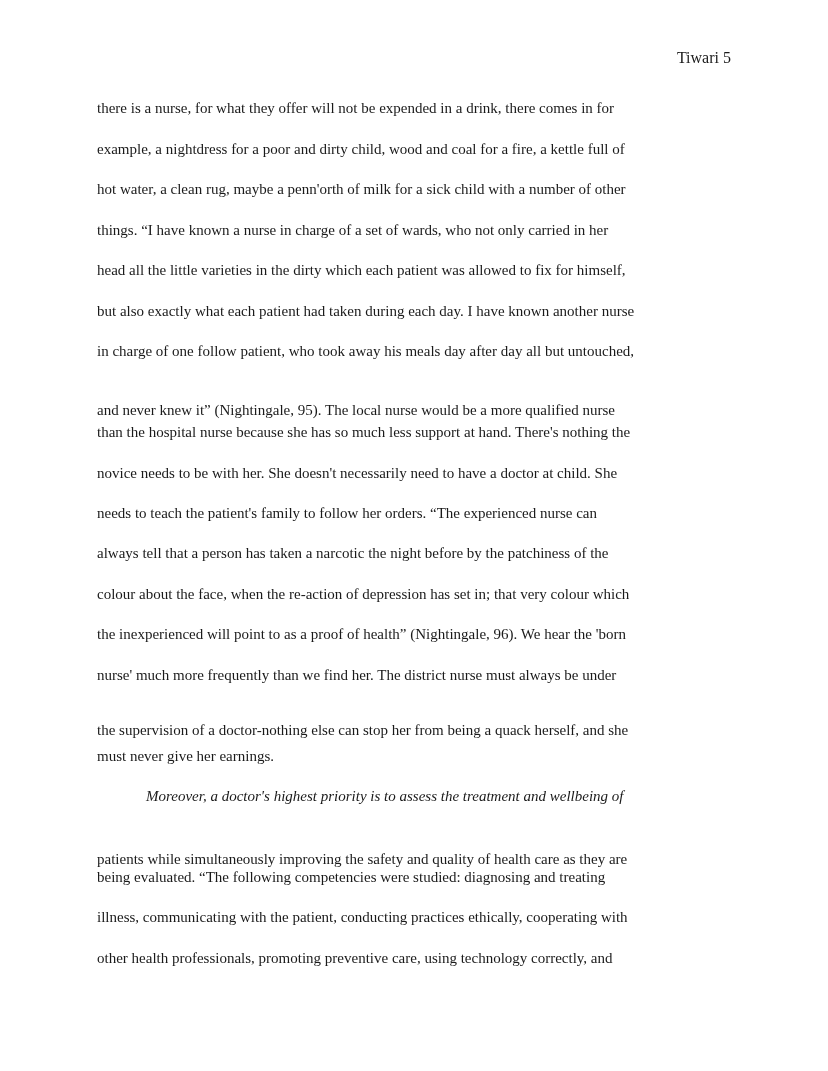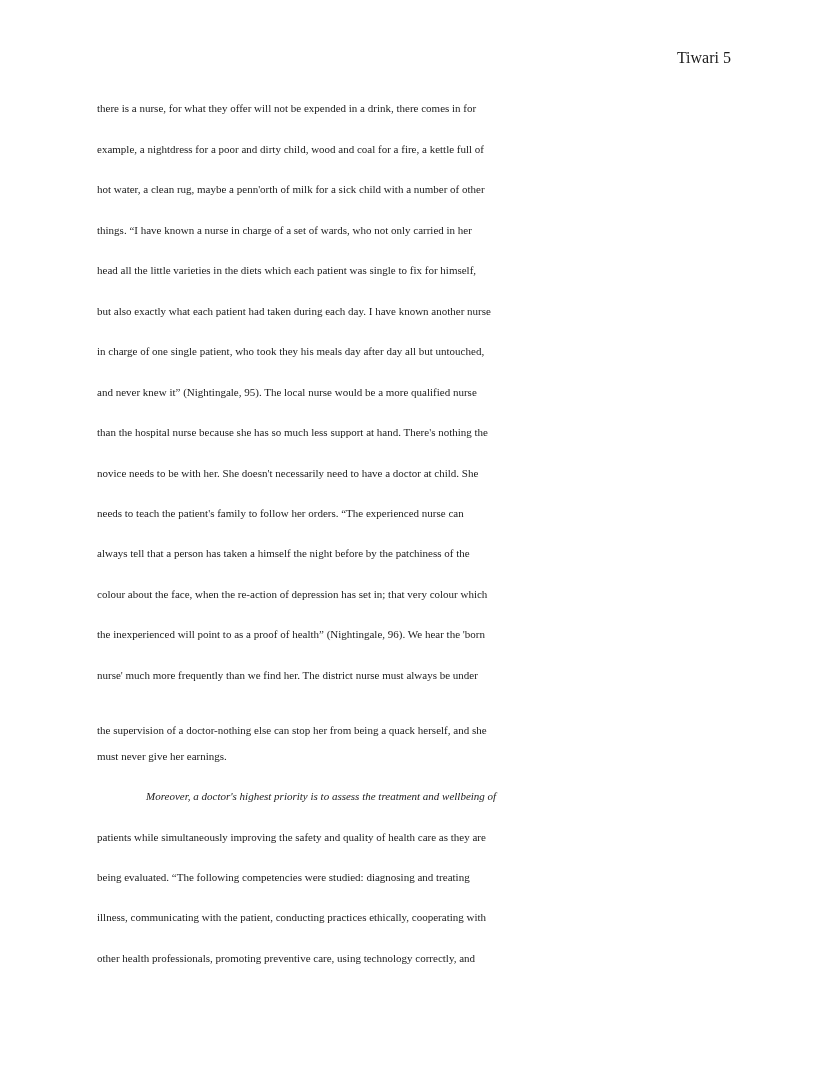--- a/index.html
+++ b/index.html
@@ -27,52 +27,52 @@
       position: absolute;
       top: 48px;
       right: 97px;
       font-size: 16px;
       line-height: 20px;
       white-space: nowrap;
     }
     .line {
       position: absolute;
       left: 97px;
-      font-size: 11px;
+      font-size: 15px;
       line-height: 20px;
       white-space: nowrap;
     }
     .line.indent {
       left: 146px;
       font-style: italic;
     }
   </style>
 </head>
 <body>
 
 <div class="page">
   <div class="header">Tiwari 5</div>
 
   <div>
     <div class="line" style="top:98px">there is a nurse, for what they offer will not be expended in a drink, there comes in for</div>
     <div class="line" style="top:139px">example, a nightdress for a poor and dirty child, wood and coal for a fire, a kettle full of</div>
     <div class="line" style="top:179px">hot water, a clean rug, maybe a penn'orth of milk for a sick child with a number of other</div>
     <div class="line" style="top:220px">things. “I have known a nurse in charge of a set of wards, who not only carried in her</div>
-    <div class="line" style="top:260px">head all the little varieties in the diets which each patient was single to fix for himself,</div>
+    <div class="line" style="top:260px">head all the little varieties in the dirty which each patient was allowed to fix for himself,</div>
     <div class="line" style="top:301px">but also exactly what each patient had taken during each day. I have known another nurse</div>
-    <div class="line" style="top:341px">in charge of one single patient, who took they his meals day after day all but untouched,</div>
-    <div class="line" style="top:382px">and never knew it” (Nightingale, 95). The local nurse would be a more qualified nurse</div>
+    <div class="line" style="top:341px">in charge of one follow patient, who took away his meals day after day all but untouched,</div>
+    <div class="line" style="top:400px">and never knew it” (Nightingale, 95). The local nurse would be a more qualified nurse</div>
     <div class="line" style="top:422px">than the hospital nurse because she has so much less support at hand. There's nothing the</div>
     <div class="line" style="top:463px">novice needs to be with her. She doesn't necessarily need to have a doctor at child. She</div>
     <div class="line" style="top:503px">needs to teach the patient's family to follow her orders. “The experienced nurse can</div>
-    <div class="line" style="top:543px">always tell that a person has taken a himself the night before by the patchiness of the</div>
+    <div class="line" style="top:543px">always tell that a person has taken a narcotic the night before by the patchiness of the</div>
     <div class="line" style="top:584px">colour about the face, when the re-action of depression has set in; that very colour which</div>
     <div class="line" style="top:624px">the inexperienced will point to as a proof of health” (Nightingale, 96). We hear the 'born</div>
     <div class="line" style="top:665px">nurse' much more frequently than we find her. The district nurse must always be under</div>
     <div class="line" style="top:720px">the supervision of a doctor-nothing else can stop her from being a quack herself, and she</div>
     <div class="line" style="top:746px">must never give her earnings.</div>
     <div class="line indent" style="top:786px">Moreover, a doctor's highest priority is to assess the treatment and wellbeing of</div>
-    <div class="line" style="top:827px">patients while simultaneously improving the safety and quality of health care as they are</div>
+    <div class="line" style="top:849px">patients while simultaneously improving the safety and quality of health care as they are</div>
     <div class="line" style="top:867px">being evaluated. “The following competencies were studied: diagnosing and treating</div>
     <div class="line" style="top:907px">illness, communicating with the patient, conducting practices ethically, cooperating with</div>
     <div class="line" style="top:948px">other health professionals, promoting preventive care, using technology correctly, and</div>
   </div>
 </div>
 
 </body></html>

